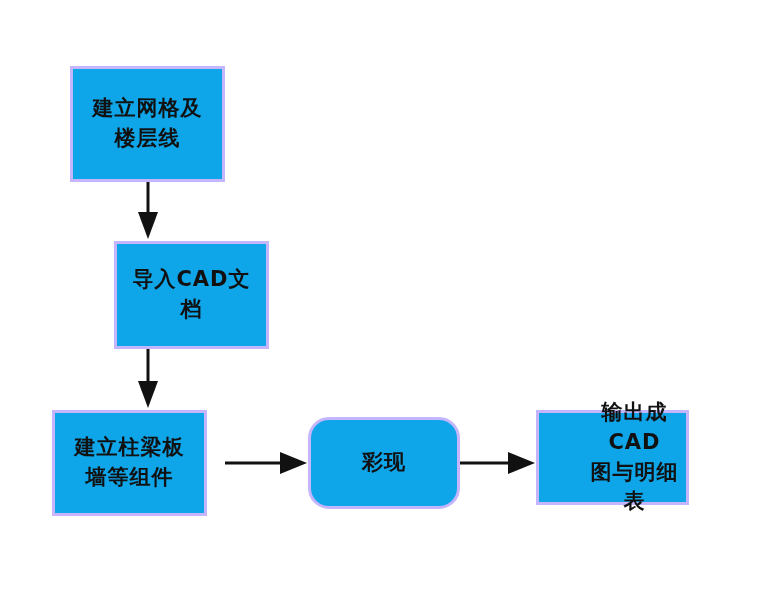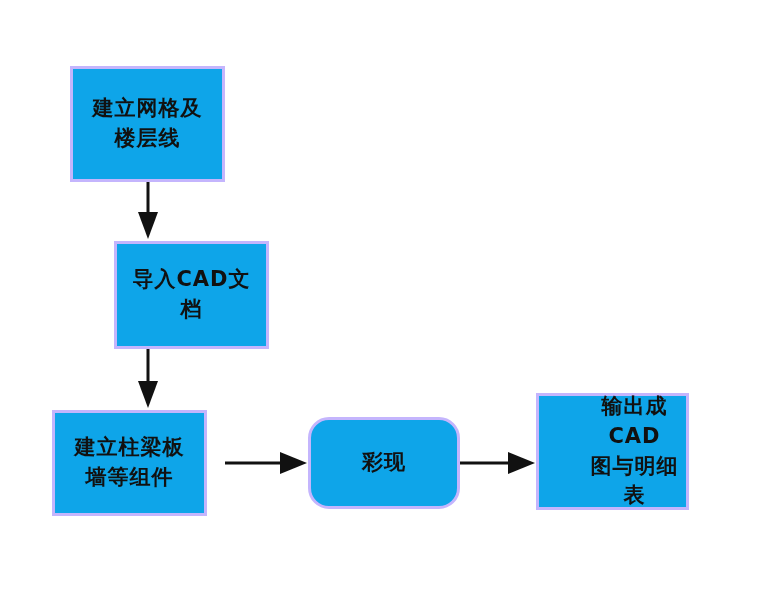--- a/index.html
+++ b/index.html
@@ -88,18 +88,18 @@
 
   <div class="node" style="left:52px; top:410px; width:155px; height:106px;">
     <span class="node-label">建立柱梁板
 墙等组件</span>
   </div>
 
   <div class="node" style="left:308px; top:417px; width:152px; height:92px;border-radius:21px;">
     <span class="node-label">彩现</span>
   </div>
 
-  <div class="node" style="left:536px; top:393px; width:153px; height:117px;padding-left:44px;">
+  <div class="node" style="left:536px; top:410px; width:153px; height:95px;padding-left:44px;">
     <span class="node-label">输出成CAD
 图与明细表</span>
   </div>
 
 </div>
 
 </body></html>

